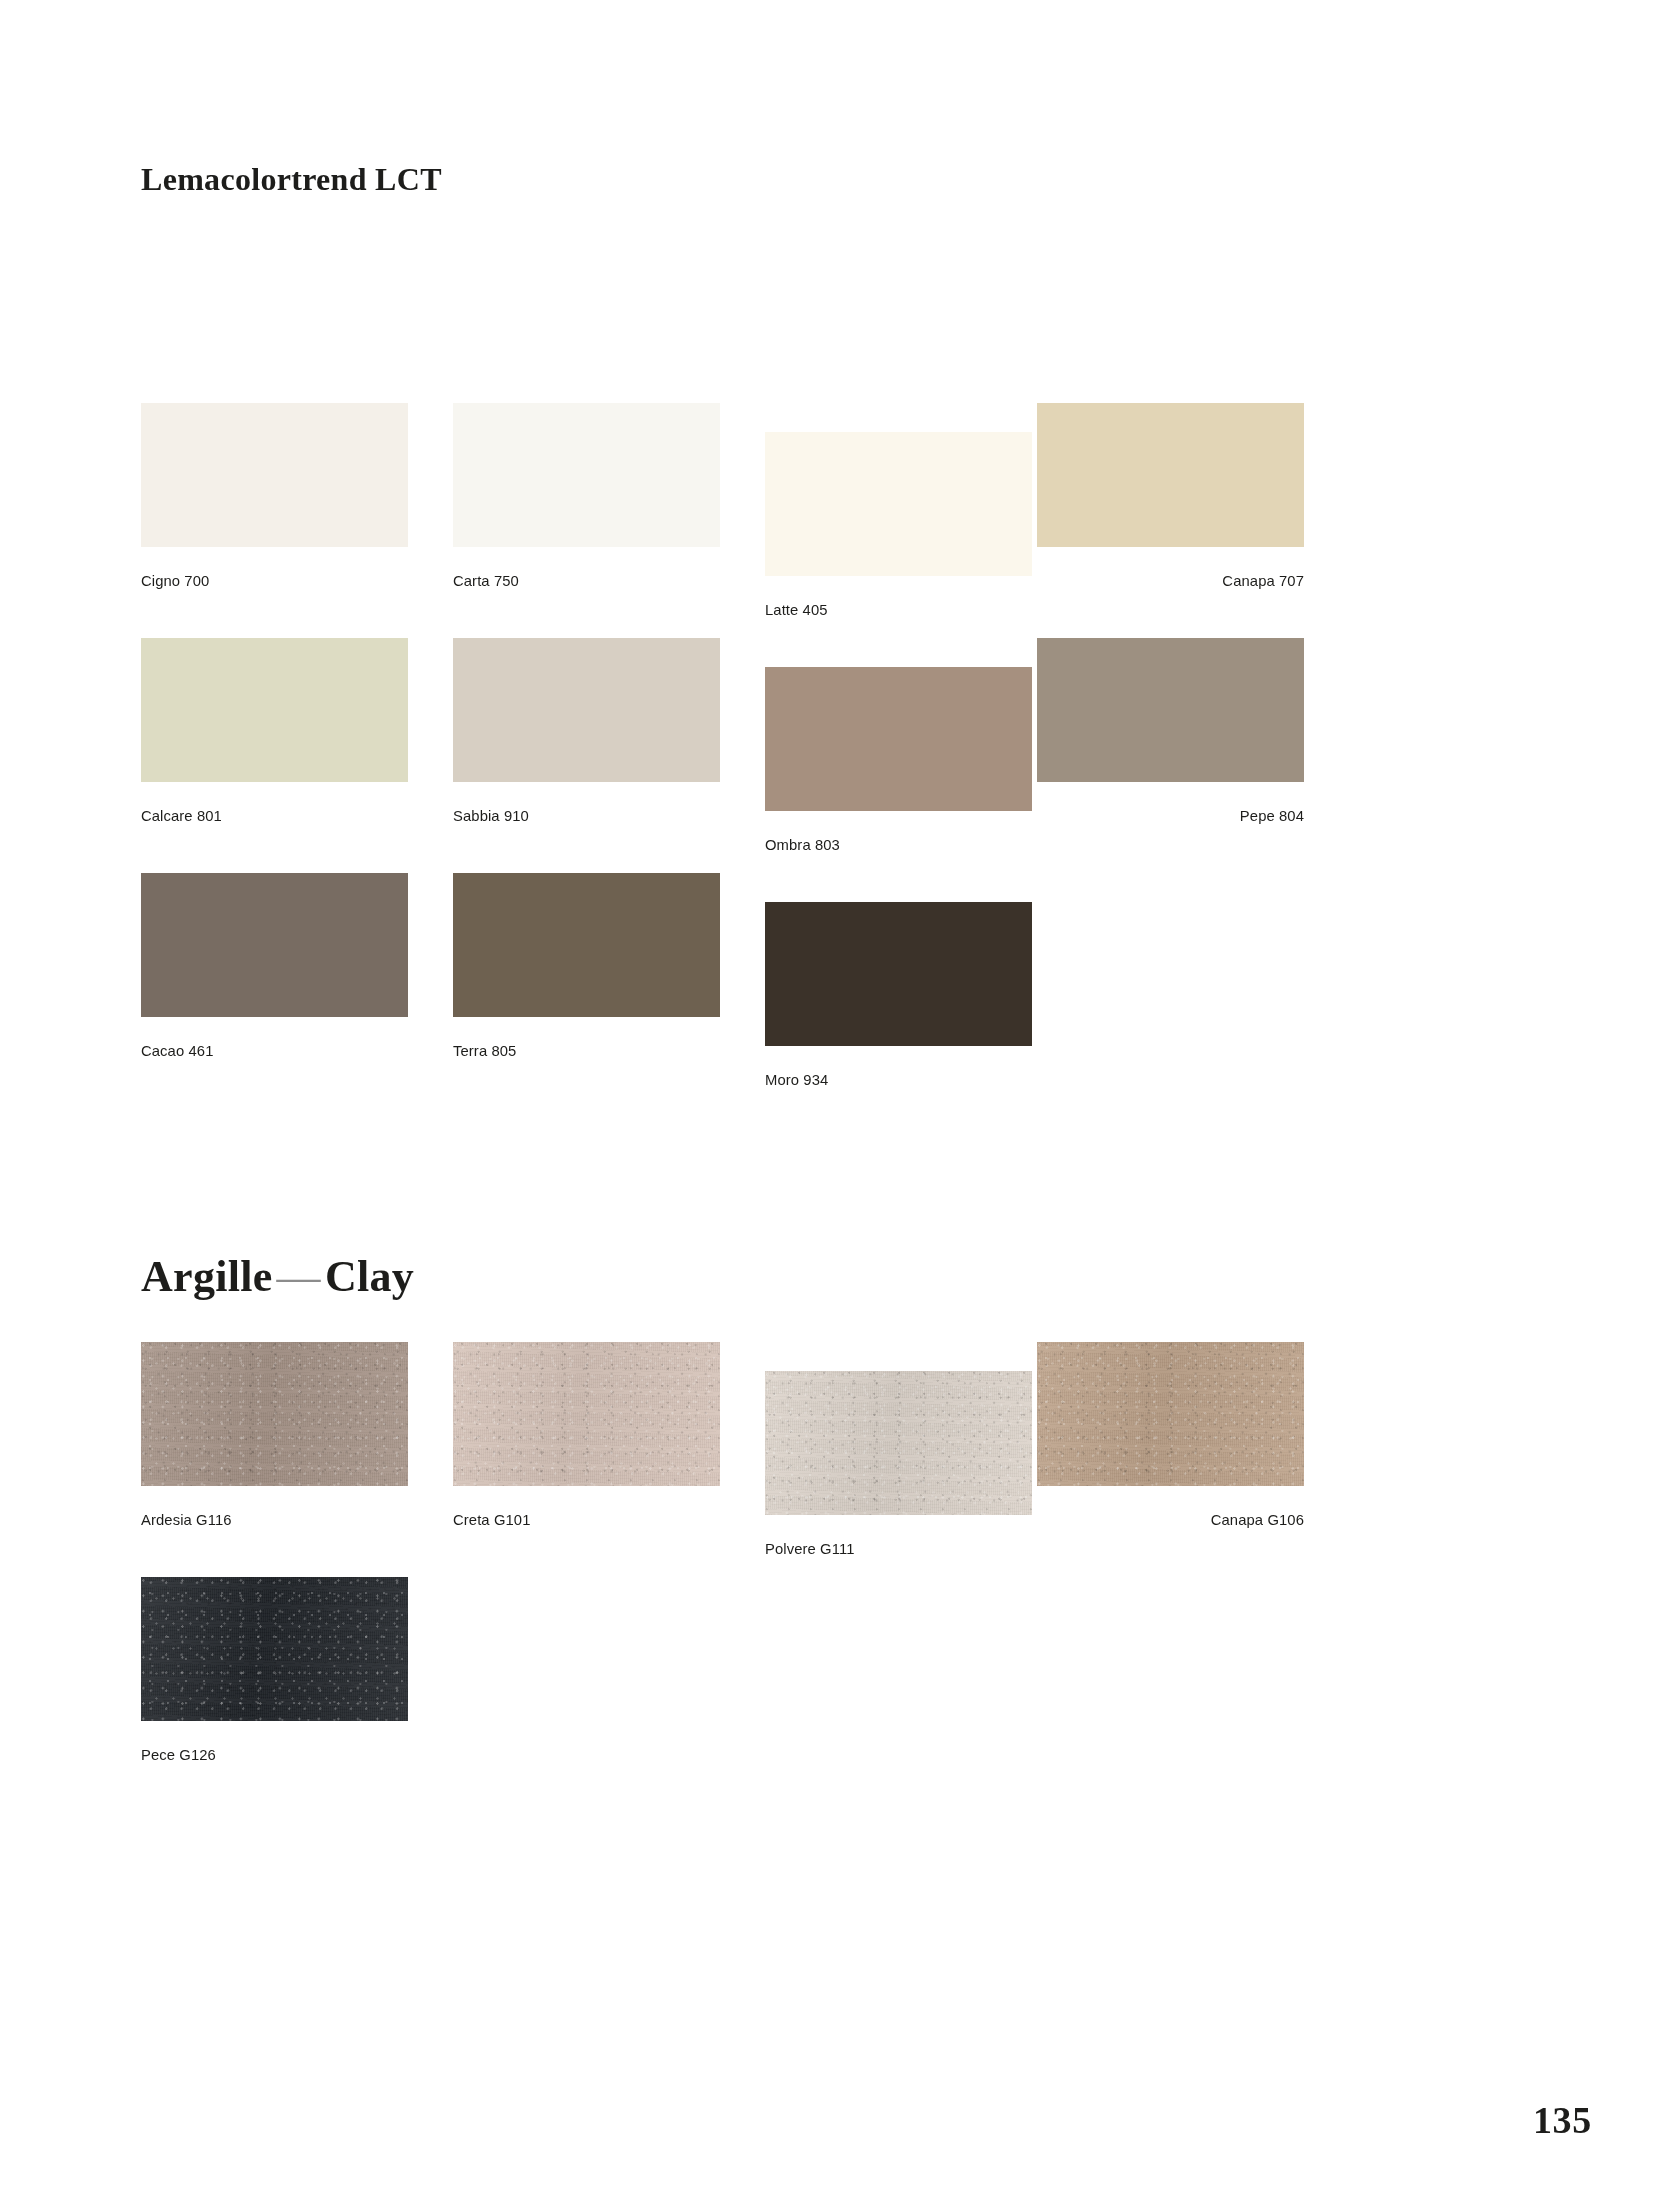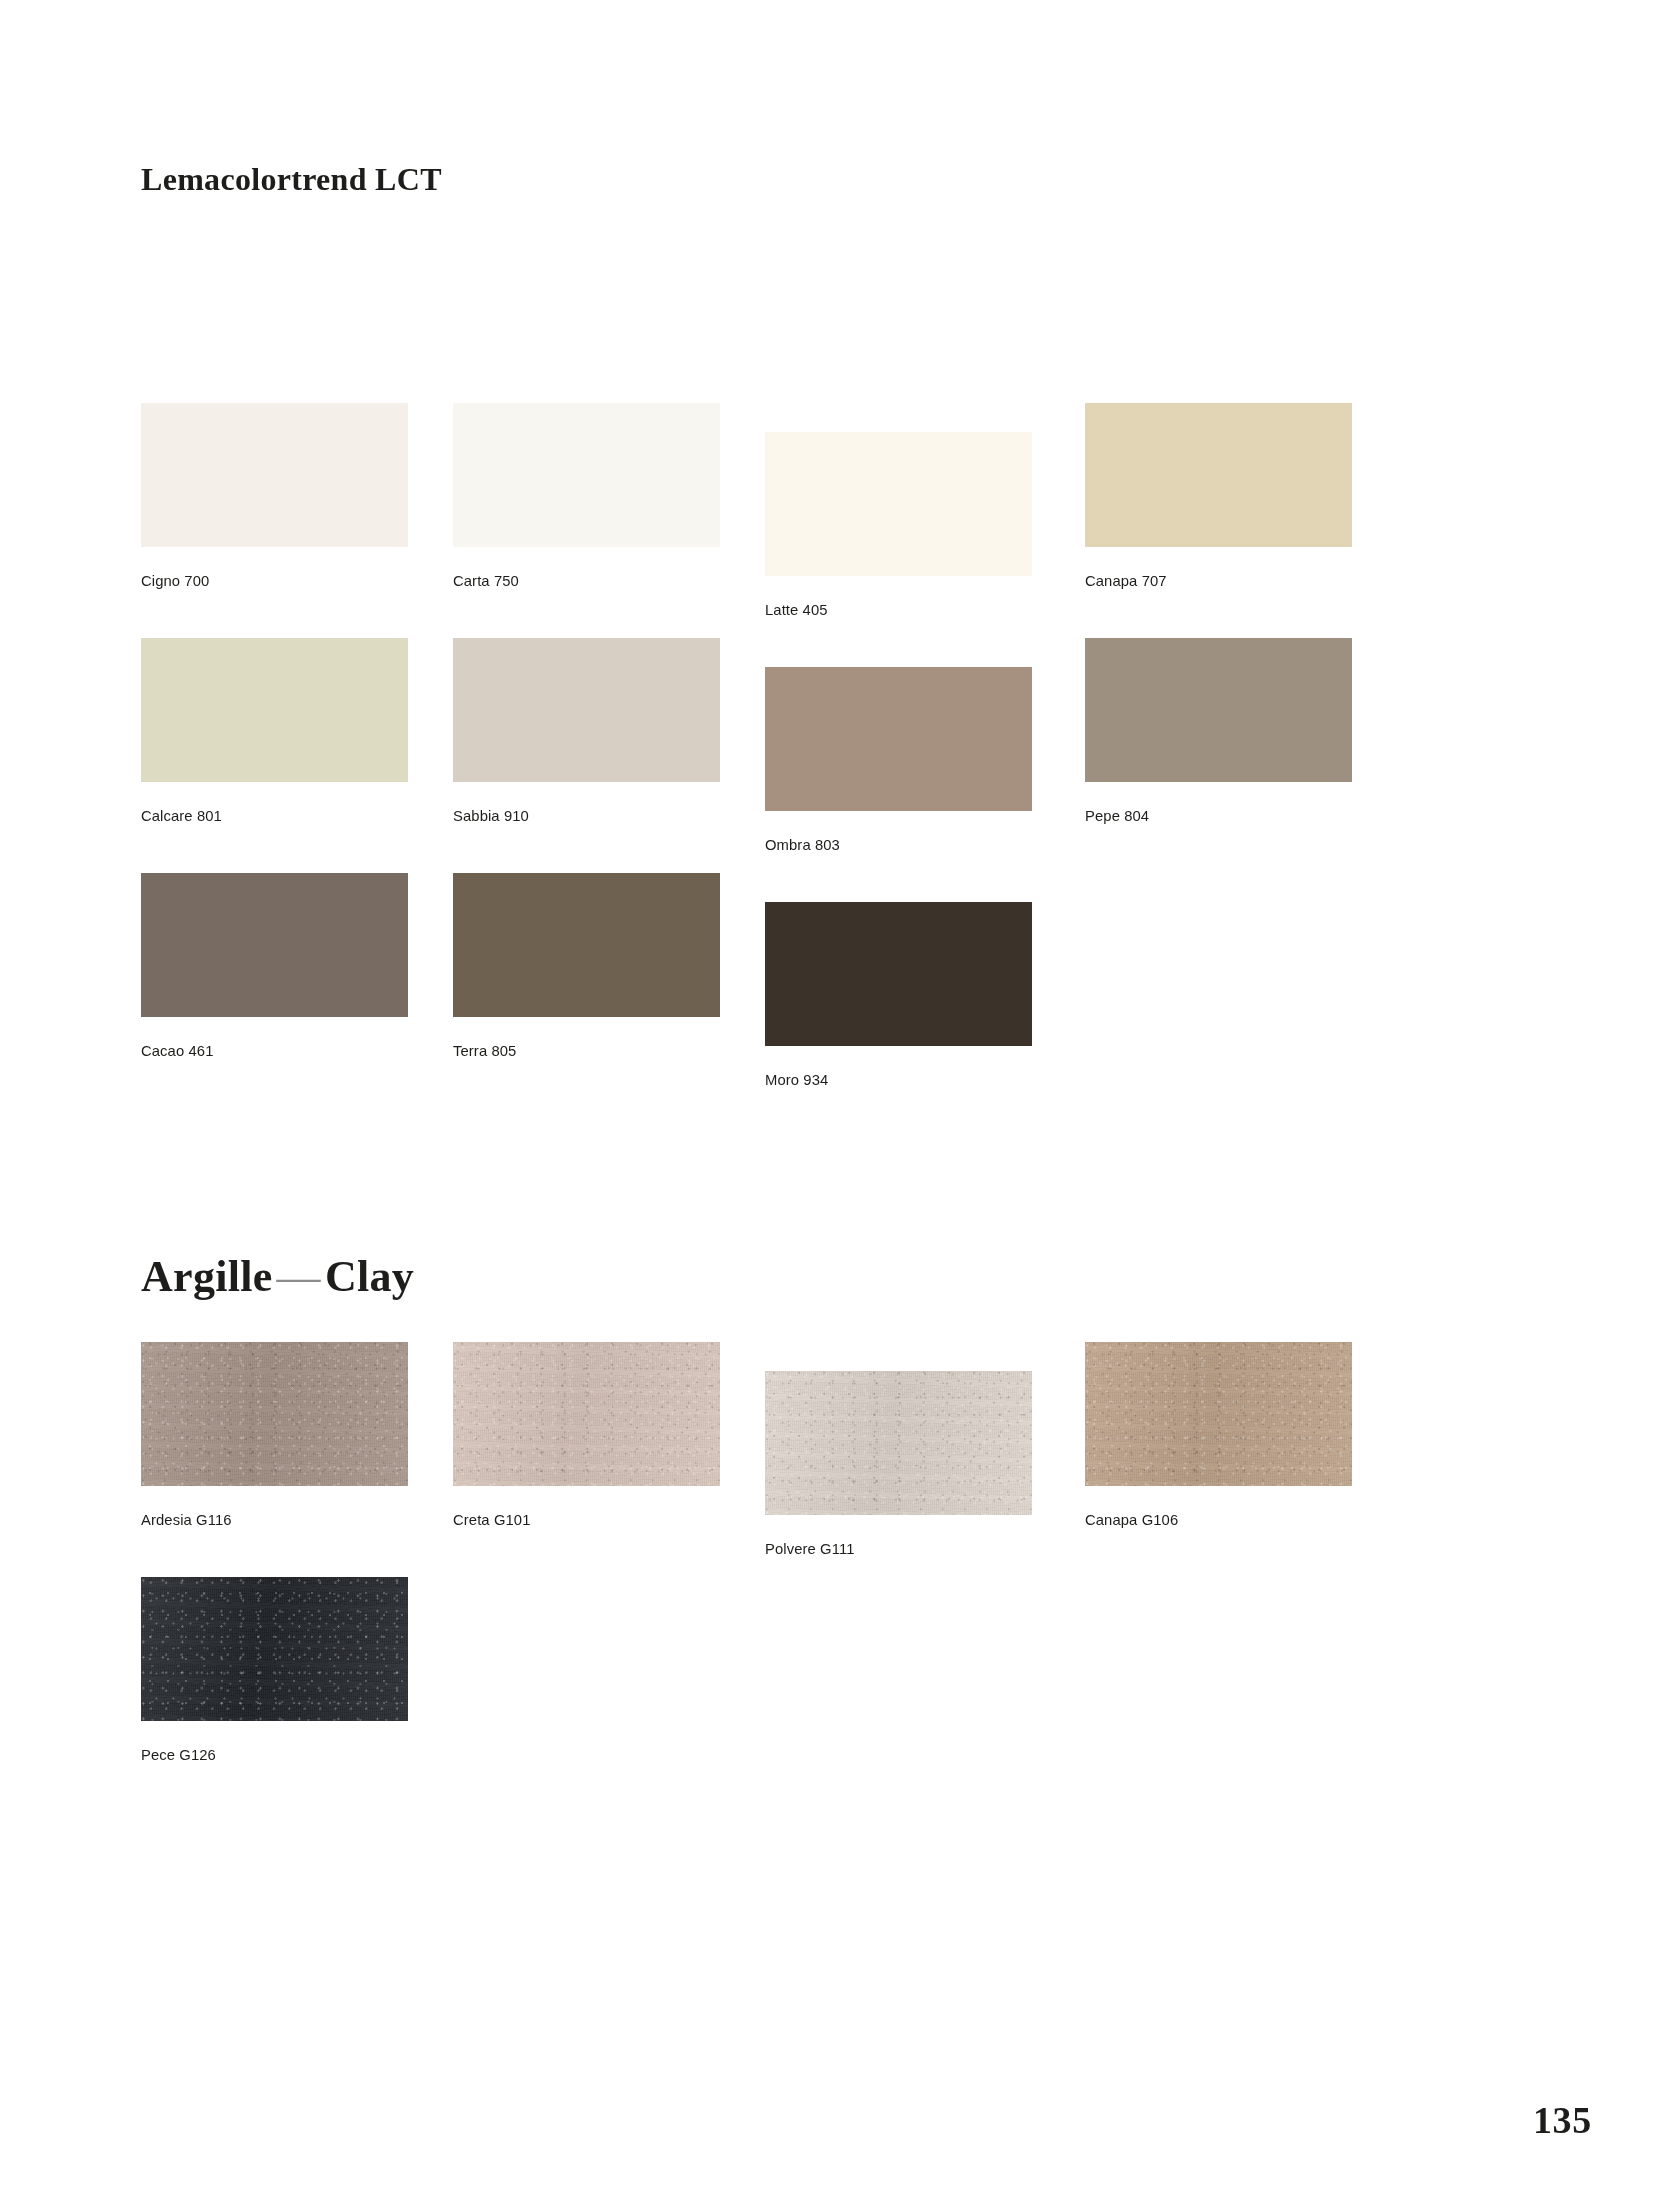--- a/index.html
+++ b/index.html
@@ -61,21 +61,21 @@
     height: 235px;
   }
   .cell {
     position: absolute;
     top: 0;
     width: 267px;
   }
   .cell[data-col="0"] { left: 0px; }
   .cell[data-col="1"] { left: 312px; }
   .cell[data-col="2"] { left: 624px; margin-top: 29px; }
-  .cell[data-col="3"] { left: 944px; }
+  .cell[data-col="3"] { left: 896px; text-align: right; }
 
   .chip {
     width: 267px;
     height: 144px;
     display: block;
     position: relative;
     overflow: hidden;
   }
   .chip .grain {
     position: absolute;

